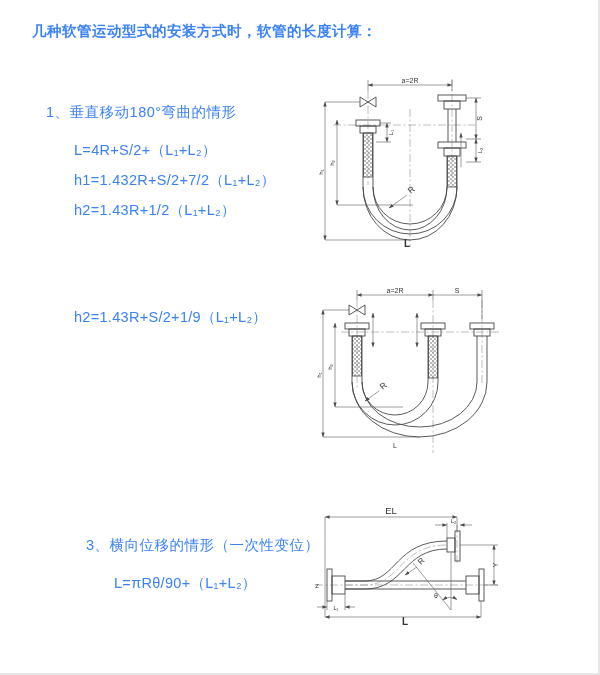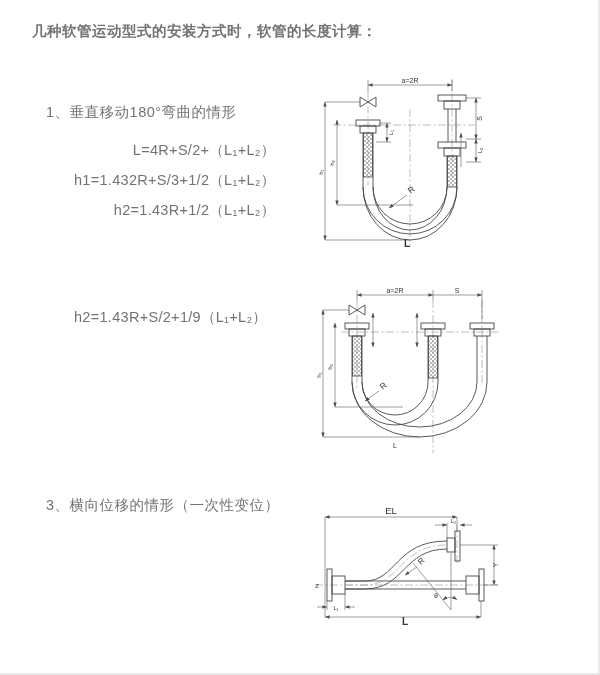--- a/index.html
+++ b/index.html
@@ -1,58 +1,59 @@
 <!DOCTYPE html>
 <html><head>
 <meta charset="utf-8">
 <style>
   html,body{margin:0;padding:0;background:#fff;}
   .page{
     position:relative;width:600px;height:675px;background:#fff;overflow:hidden;
-    font-family:"Liberation Sans","DejaVu Sans",sans-serif;color:#737373;
+    font-family:"Liberation Sans","DejaVu Sans",sans-serif;color:#3b82f6;
     border-right:2px solid #e8e8e8;border-bottom:2px solid #e8e8e8;box-sizing:border-box;
   }
   .doc-title{position:absolute;left:32px;top:22px;font-size:14.5px;font-weight:600;letter-spacing:.5px;}
   .section{position:absolute;left:46px;}
   .sec-heading{font-size:14.5px;font-weight:400;letter-spacing:.5px;margin-bottom:13px;}
-  .formulas{padding-left:28px;text-align:right;}
+  .formulas{padding-left:28px;}
   .formula{font-size:14.5px;line-height:30px;letter-spacing:.3px;white-space:pre;}
   .diagram{position:absolute;}
   svg{display:block;}
   svg text{fill:#333;font-family:"Liberation Sans","DejaVu Sans",sans-serif;}
   .obj{stroke:#474747;stroke-width:0.9;fill:none;}
   .thin{stroke:#5a5a5a;stroke-width:0.6;fill:none;}
   .cl{stroke:#8a8a8a;stroke-width:0.55;fill:none;stroke-dasharray:8 2.5 2 2.5;}
   .hatchbox{stroke:#474747;stroke-width:0.8;}
 </style>
 </head>
 <body>
 
 <div class="page">
 
   <div class="doc-title">几种软管运动型式的安装方式时，软管的长度计算：</div>
 
   <div class="section" style="top:103px;">
     <div class="sec-heading">1、垂直移动180°弯曲的情形</div>
     <div class="formulas">
       <div class="formula">L=4R+S/2+（L₁+L₂）</div>
-      <div class="formula">h1=1.432R+S/3+1/2（L₁+L₂）</div>
+      <div class="formula">h1=1.432R+S/2+7/2（L₁+L₂）</div>
       <div class="formula">h2=1.43R+1/2（L₁+L₂）</div>
     </div>
   </div>
 
   <div class="section" style="top:302px;">
     <div class="formulas">
       <div class="formula">h2=1.43R+S/2+1/9（L₁+L₂）</div>
     </div>
   </div>
 
-  <div class="section" style="top:496px;">
+  <div class="section" style="top:536px;margin-left:40px;">
     <div class="sec-heading">3、横向位移的情形（一次性变位）</div>
     <div class="formulas">
+      <div class="formula">L=πRθ/90+（L₁+L₂）</div>
     </div>
   </div>
 
   <div class="diagram" style="left:315px;top:75px;">
   <svg width="272" height="175" viewBox="0 0 272 175">
     <defs>
       <marker id="d1a" viewBox="0 0 10 10" refX="9.5" refY="5" markerWidth="8" markerHeight="8" orient="auto-start-reverse">
         <path d="M0,1.5 L10,5 L0,8.5 z" fill="#4a4a4a"></path>
       </marker>
       <pattern id="d1h" width="4" height="4" patternUnits="userSpaceOnUse">

